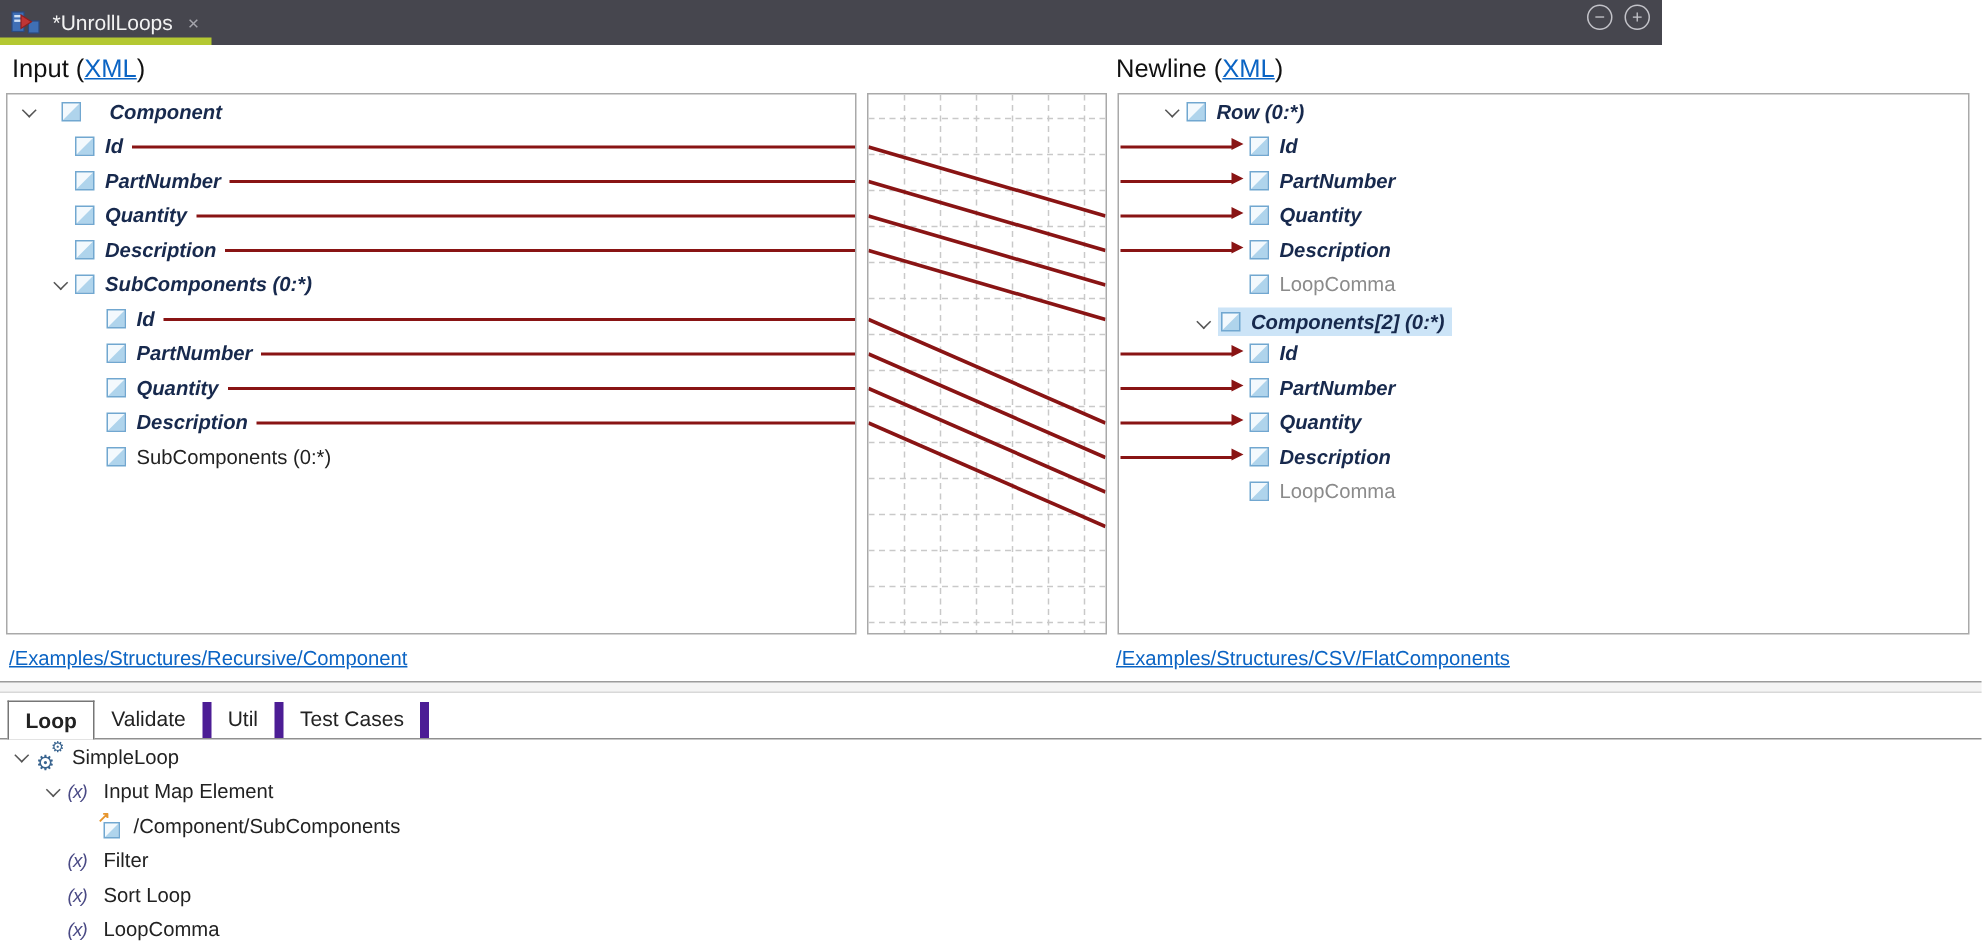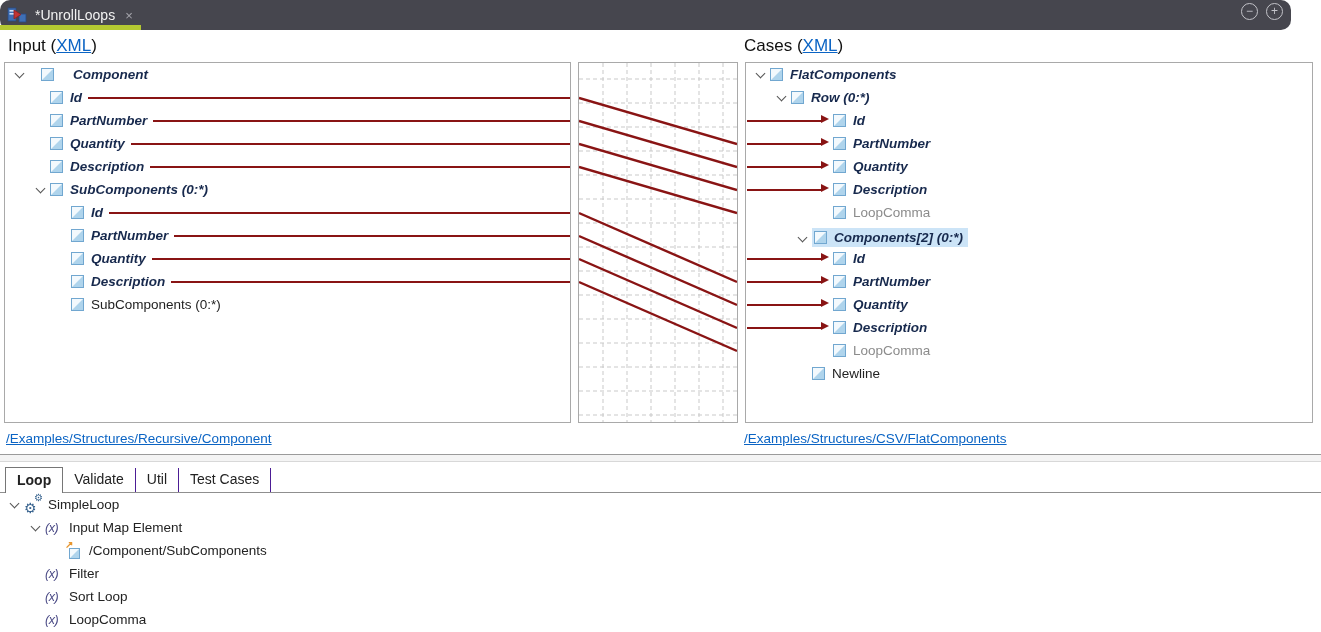--- a/index.html
+++ b/index.html
@@ -3,21 +3,21 @@
 <meta charset="utf-8">
 <style>
   * { box-sizing: border-box; }
   html,body { margin:0; padding:0; }
   body {
     width:1321px; height:632px; position:relative; overflow:hidden;
     background:#ffffff; font-family:"Liberation Sans", sans-serif; color:#1a1a1a;
   }
 
   
-  .titlebar { position:absolute; left:0; top:0; width:1291px; height:30px; background:#46464e;border-radius:10px; }
+  .titlebar { position:absolute; left:0; top:0; width:1108px; height:30px; background:#46464e; }
   .doc-tab { position:absolute; left:0; top:0; width:141px; height:30px; display:flex; align-items:center; }
   .doc-tab .tab-title { color:#f2f2f2; font-size:14px; margin-left:8px; }
   .doc-tab .tab-close { color:#a6a6ad; font-size:13px; margin-left:10px; cursor:pointer; }
   .tab-accent { position:absolute; left:0; top:25px; width:141px; height:5px; background:#b4c832; }
   .mapper-ico { margin-left:7px; width:20px; height:20px; flex:0 0 auto; }
   .win-controls { position:absolute; right:8px; top:3px; display:flex; gap:8px; }
   .circle-btn {
     width:17px; height:17px; border:1.4px solid #c3c3c9; border-radius:50%;
     color:#c3c3c9; font-size:12px; line-height:14px; text-align:center; cursor:pointer;
   }
@@ -53,21 +53,21 @@
   .path-row { position:absolute; top:431px; font-size:13.5px; }
   .path-input { left:6px; } .path-output { left:744px; }
 
   
   .splitter { position:absolute; left:0; top:454px; width:1321px; height:8px;
               background:#f4f4f4; border-top:1px solid #9b9b9b; border-bottom:1px solid #d8d8d8; cursor:row-resize; }
 
   
   .tabstrip { position:absolute; left:0; top:466px; width:1321px; height:27px;
               display:flex; align-items:flex-end; padding-left:5px; border-bottom:1px solid #8f8f8f; background:#fff; }
-  .tab { font-size:14px; color:#222; padding:3px 11px 4px 11px; height:24px; border-right:1px solid #4c1d95; cursor:pointer; }
+  .tab { font-size:14px; color:#222; padding:3px 11px 4px 11px; height:24px; border-right:6px solid #4c1d95; cursor:pointer; }
   .tab.active { font-weight:bold; border:1px solid #767676; border-bottom:none; background:#fff;
                 height:26px; margin-bottom:-1px; z-index:2; padding-top:4px; }
 
   
   .bottom-tree { position:absolute; left:0; top:493px; width:1321px; }
   .bottom-tree .tree-row { height:23px; font-size:13.5px; }
   .gears { position:relative; width:19px; height:17px; flex:0 0 auto; margin-right:5px; }
   .gears .g1 { position:absolute; left:0; bottom:-3px; font-size:14px; color:#39648f; }
   .gears .g2 { position:absolute; right:0; top:-4px; font-size:10px; color:#39648f; }
   .fx { width:20px; flex:0 0 auto; margin-right:4px; font-style:italic; font-size:12.5px;
@@ -92,21 +92,21 @@
     <span class="tab-close">×</span>
   </div>
   <div class="tab-accent"></div>
   <div class="win-controls">
     <div class="circle-btn">−</div>
     <div class="circle-btn">+</div>
   </div>
 </div>
 
 <div class="pane-header hdr-input"><span>Input (</span><a>XML</a><span>)</span></div>
-<div class="pane-header hdr-output"><span>Cases (</span><a>XML</a><span>)</span></div>
+<div class="pane-header hdr-output"><span>Newline (</span><a>XML</a><span>)</span></div>
 
 <div class="tree-panel panel-input" id="input-tree">
     <div class="tree-row" style="padding-left: 8px; gap: 12px;">
       <span class="chev-slot">
         <span class="chevron"></span>
       </span>
       <span class="el-icon"></span>
       <span class="lbl mapped">Component</span>
     </div>
     <div class="tree-row" style="padding-left: 29px;">
@@ -197,27 +197,20 @@
       <line x1="0" y1="58" x2="158" y2="104" stroke="#891414" stroke-width="2.4"></line>
       <line x1="0" y1="81" x2="158" y2="127" stroke="#891414" stroke-width="2.4"></line>
       <line x1="0" y1="104" x2="158" y2="150" stroke="#891414" stroke-width="2.4"></line>
       <line x1="0" y1="150" x2="158" y2="219" stroke="#891414" stroke-width="2.4"></line>
       <line x1="0" y1="173" x2="158" y2="242" stroke="#891414" stroke-width="2.4"></line>
       <line x1="0" y1="196" x2="158" y2="265" stroke="#891414" stroke-width="2.4"></line>
       <line x1="0" y1="219" x2="158" y2="288" stroke="#891414" stroke-width="2.4"></line>
     </svg>
 </div>
 <div class="tree-panel panel-output" id="output-tree">
-    <div class="tree-row" style="padding-left: 8px;">
-      <span class="chev-slot">
-        <span class="chevron"></span>
-      </span>
-      <span class="el-icon"></span>
-      <span class="lbl mapped">FlatComponents</span>
-    </div>
     <div class="tree-row" style="padding-left: 29px;">
       <span class="chev-slot">
         <span class="chevron"></span>
       </span>
       <span class="el-icon"></span>
       <span class="lbl mapped">Row (0:*)</span>
     </div>
     <div class="tree-row" style="padding-left: 71px;">
       <span class="chev-slot"></span>
       <span class="el-icon"></span>
@@ -285,25 +278,20 @@
       <span class="chev-slot"></span>
       <span class="el-icon"></span>
       <span class="lbl mapped">Description</span>
       <div class="arrow-line" style="width: 75px;"></div>
       <div class="arrow-head" style="left: 75px;"></div>
     </div>
     <div class="tree-row" style="padding-left: 71px;">
       <span class="chev-slot"></span>
       <span class="el-icon"></span>
       <span class="lbl muted">LoopComma</span>
-    </div>
-    <div class="tree-row" style="padding-left: 50px;">
-      <span class="chev-slot"></span>
-      <span class="el-icon"></span>
-      <span class="lbl normal">Newline</span>
     </div>
   </div>
 
 <div class="path-row path-input"><a class="path-link">/Examples/Structures/Recursive/Component</a></div>
 <div class="path-row path-output"><a class="path-link">/Examples/Structures/CSV/FlatComponents</a></div>
 
 <div class="splitter"></div>
 
 <div class="tabstrip" id="tabstrip">
     <div class="tab active">Loop</div>

